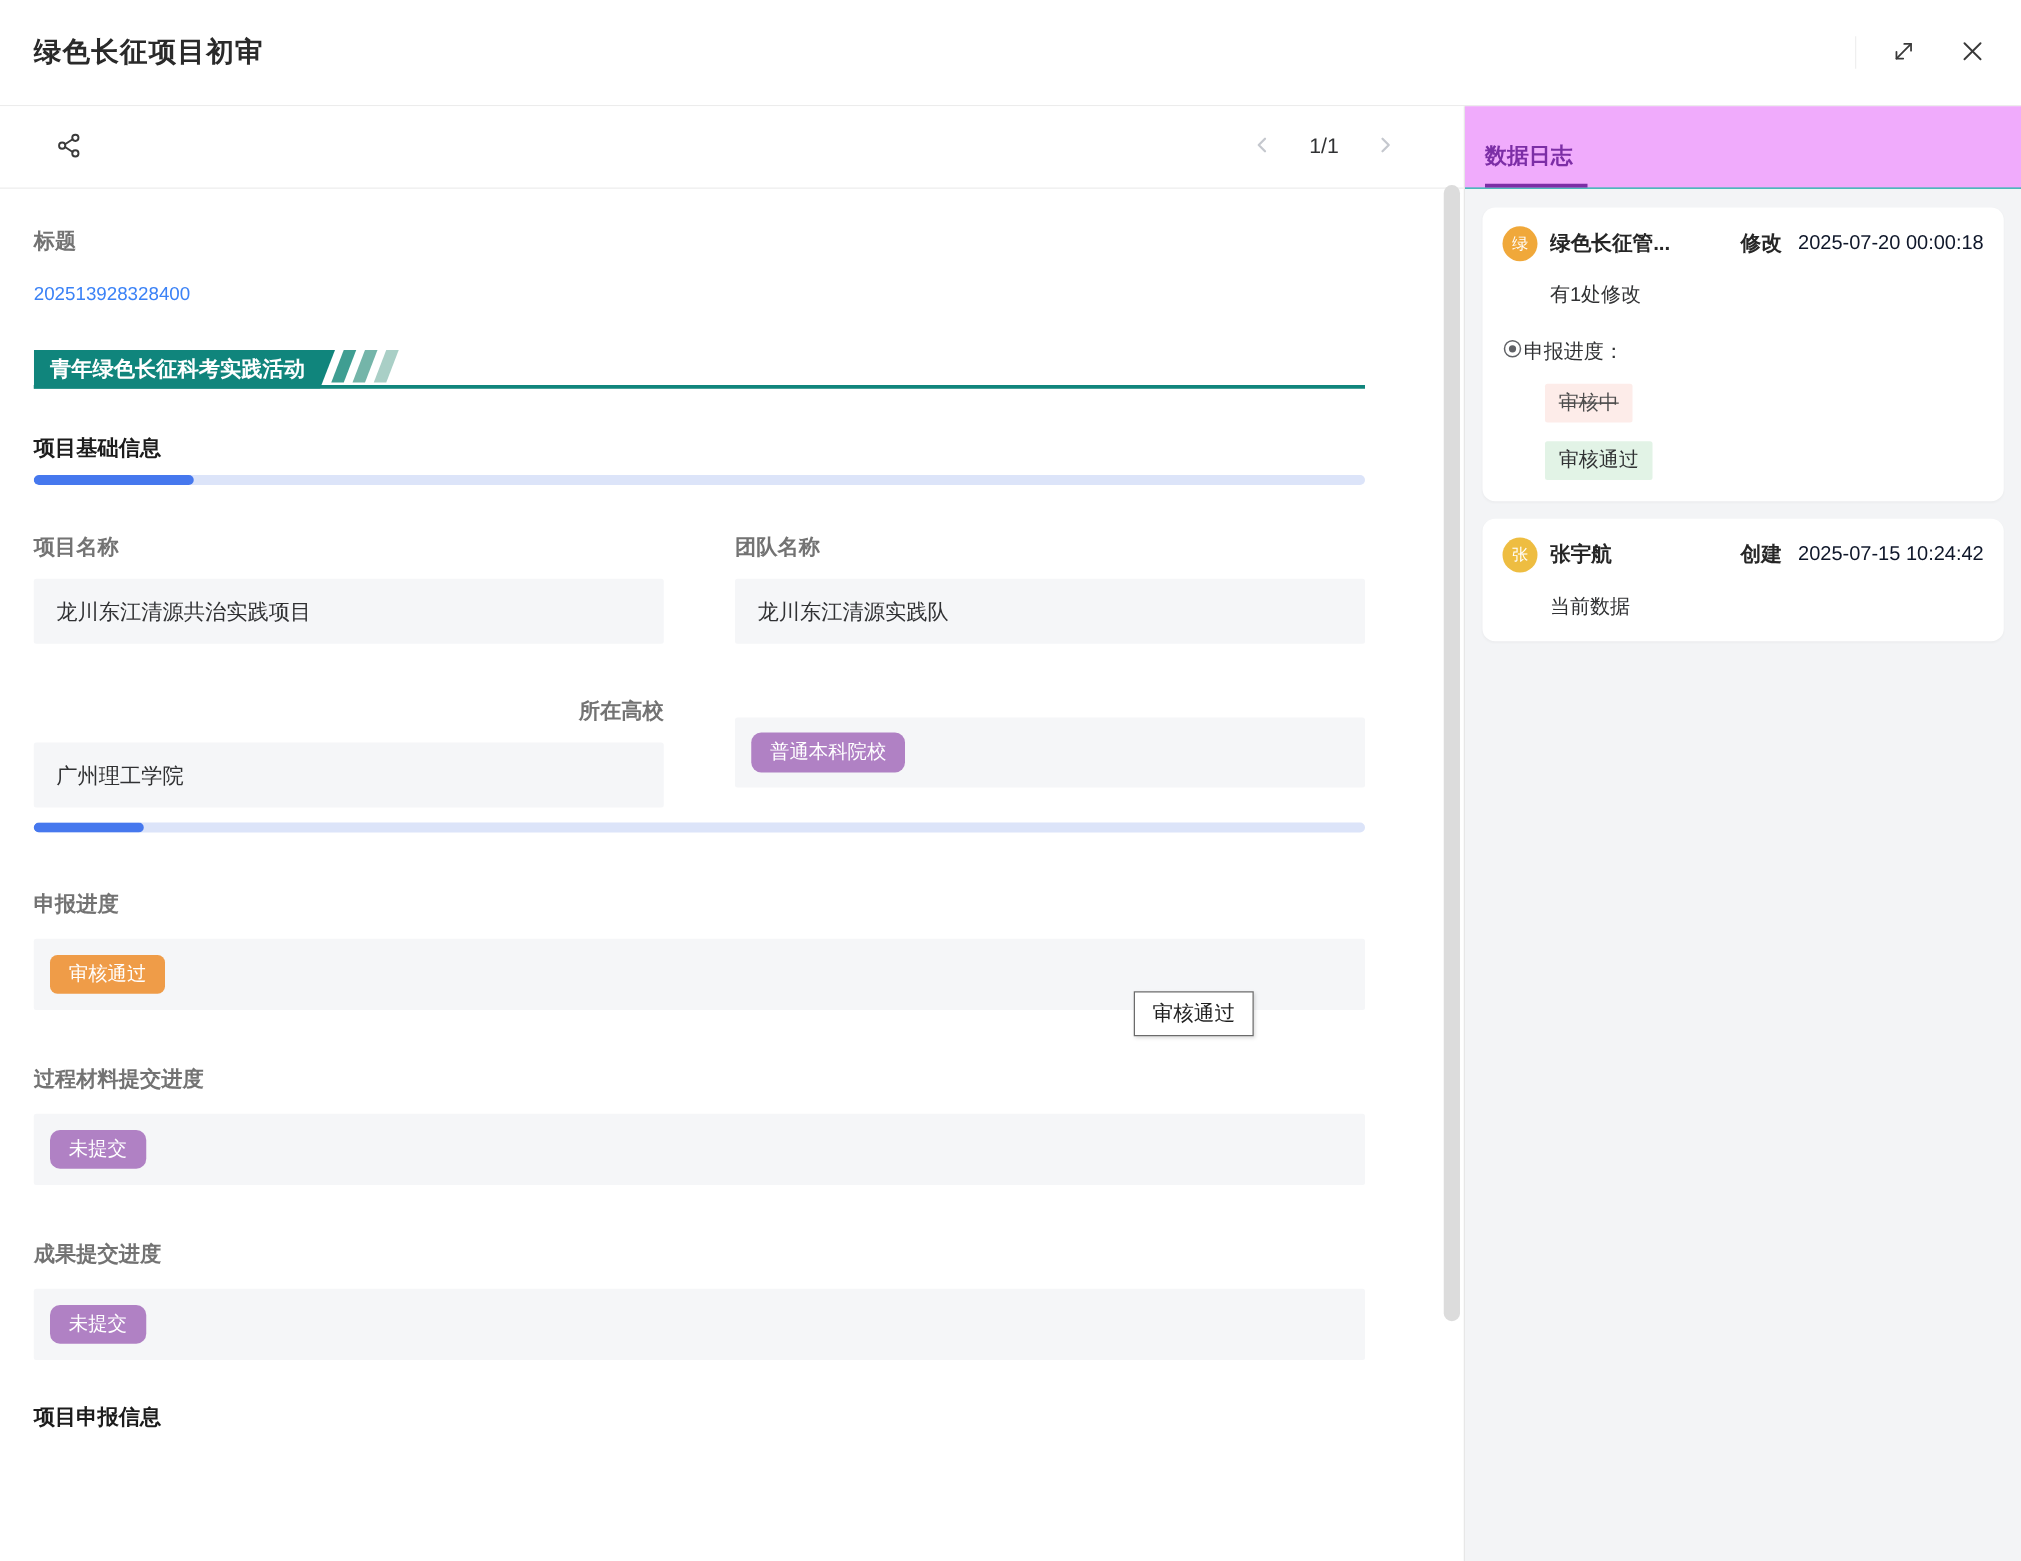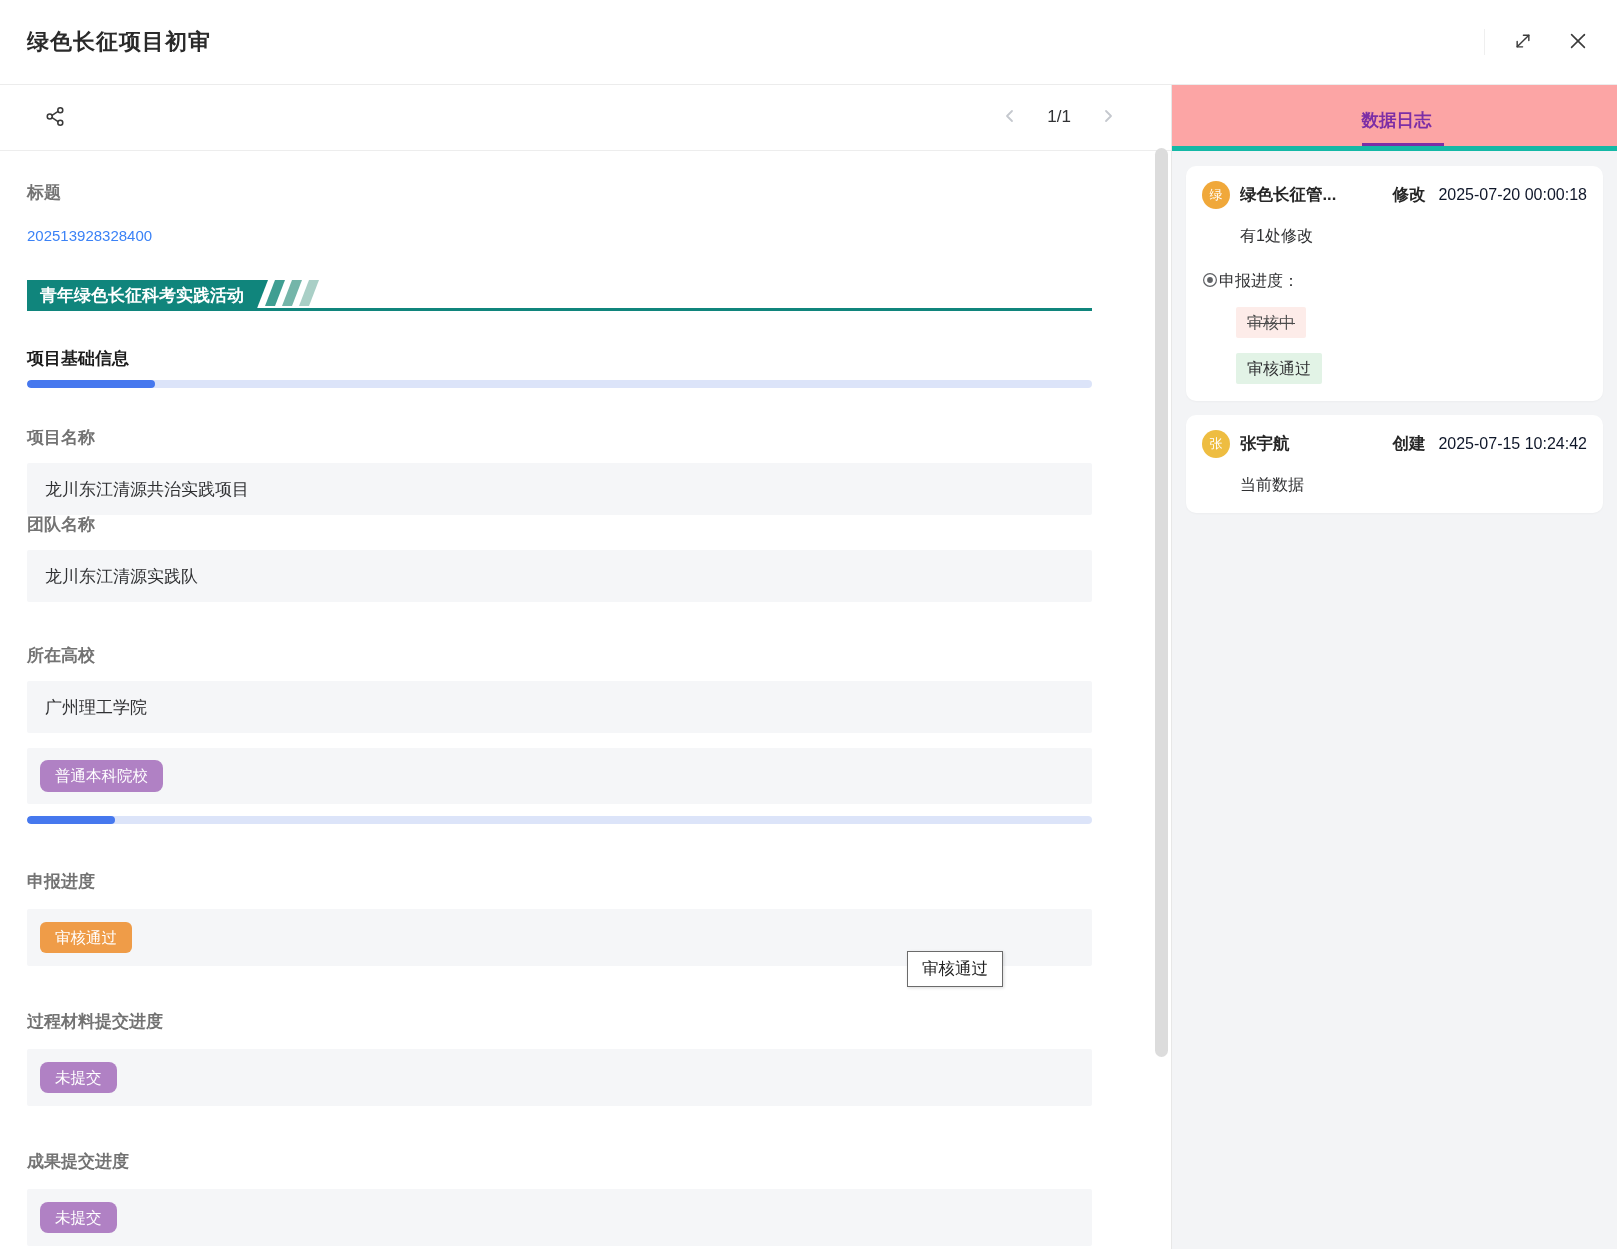--- a/index.html
+++ b/index.html
@@ -35,42 +35,42 @@
   .banner-label { background: #10857c; color: #fff; font-size: 17px; font-weight: 700; line-height: 31px; height: 31px; padding: 0 24px 0 13px; clip-path: polygon(0 0, 100% 0, calc(100% - 12px) 100%, 0 100%); }
   .stripe { width: 10px; height: 26px; margin-left: 7px; transform: skewX(-21deg); }
   .stripe-1 { background: #3f9e92; margin-left: 2px; }
   .stripe-2 { background: #74b5a9; }
   .stripe-3 { background: #a9cfc6; }
 
   .section-title { margin-top: 38px; font-size: 17px; font-weight: 700; color: #1c1c1c; line-height: 19px; }
   .progress { margin-top: 12px; height: 8px; background: #dce4f9; border-radius: 4px; overflow: hidden; }
   .progress-fill { height: 8px; background: #4678ee; border-radius: 4px; }
 
-  .grid { display: grid; grid-template-columns: 1fr; column-gap: 57px; margin-top: 40px; }
-  .grid.second { margin-top: 44px; }
+  .grid { display: grid; grid-template-columns: 1fr 1fr; column-gap: 57px; margin-top: 40px; }
+  .grid.second { margin-top: 44px; text-align: right; }
   .field-box { margin-top: 15px; min-height: 52px; background: #f5f6f8; border-radius: 2px; display: flex; align-items: center; padding-left: 18px; font-size: 17px; color: #303133; }
   .field-box.tall { min-height: 56px; padding-left: 13px; }
 
   .badge { display: inline-block; color: #fff; font-size: 15.5px; border-radius: 8px; padding: 8px 15px; line-height: 1; }
   .badge-purple { background: #b081c4; }
   .badge-orange { background: #ef9c48; border-radius: 6px; }
 
   .progress-label { margin-top: 48px; }
   .progress-label.more { margin-top: 46px; }
   .progress-field { margin-top: 17px; height: 57px; background: #f5f6f8; display: flex; align-items: center; padding-left: 13px; position: relative; border-radius: 2px; }
 
   .hover-tooltip { position: absolute; left: 880px; top: 42px; background: #fff; border: 1px solid #6b6b6b; box-shadow: 1px 1px 3px rgba(0,0,0,0.15); padding: 6px 14px; font-size: 16.5px; color: #1f1f1f; white-space: nowrap; z-index: 5; }
 
   .section-apply { margin-top: 36px; }
 
   .scroll-thumb { position: absolute; right: 3px; top: 63px; width: 13px; height: 909px; background: #dcdcdc; border-radius: 7px; }
 
   
   .sidebar { flex: 1; background: #f3f4f6; display: flex; flex-direction: column; }
-  .sidebar-header { background: #fca5a5; height: 66px; padding-left: 16px; border-bottom: 5px solid #14b8a6; display: flex; align-items: flex-end; justify-content: center; }
+  .sidebar-header { background: #f0abfc; height: 66px; padding-left: 16px; border-bottom: 1px solid #14b8a6; display: flex; align-items: flex-end; }
   .sidebar-tab { font-size: 17.5px; font-weight: 600; color: #7c2ea6; padding: 0 12px 11px 0; border-bottom: 3px solid #7c2ea6; cursor: pointer; }
 
   .log-list { padding: 15px 14px; display: flex; flex-direction: column; gap: 14px; }
   .log-card { background: #fff; border-radius: 10px; padding: 15px 16px 17px 16px; box-shadow: 0 1px 2px rgba(0,0,0,0.03); }
   .log-head { display: flex; align-items: center; }
   .avatar { width: 28px; height: 28px; border-radius: 50%; color: #fff; font-size: 13px; display: flex; align-items: center; justify-content: center; flex: none; }
   .avatar-1 { background: #f0a83a; }
   .avatar-2 { background: #eebd41; }
   .log-name { margin-left: 10px; font-size: 16.5px; font-weight: 600; color: #262626; flex: 1; overflow: hidden; white-space: nowrap; }
   .log-action { font-size: 16.5px; font-weight: 600; color: #262626; margin-right: 13px; }

